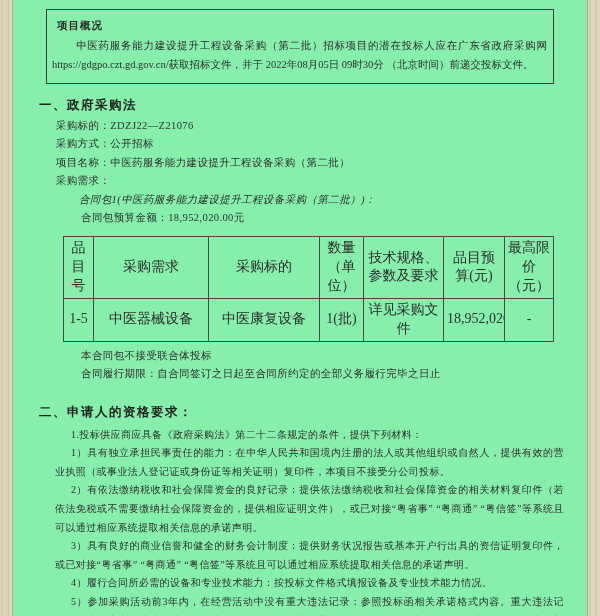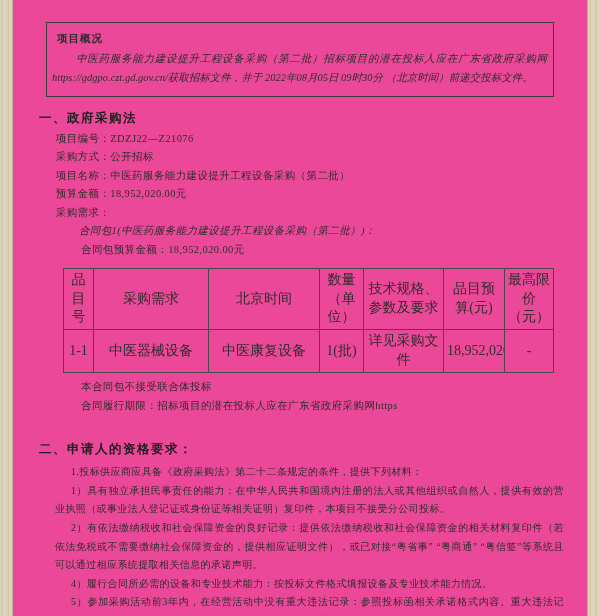--- a/index.html
+++ b/index.html
@@ -12,38 +12,38 @@
         #d9d0b6 0px, #d9d0b6 2px, #cfc5a8 2px, #cfc5a8 3px,
         #ded5bd 3px, #ded5bd 6px);
     font-family: "Liberation Serif", "DejaVu Serif", serif;
     color: #2e2e2e;
     -webkit-font-smoothing: antialiased;
   }
   .page {
     position: absolute;
     left: 12px; top: 0;
     width: 576px; height: 616px;
-    background: #ec4899;
+    background: #86efac;
     border-left: 1px solid #b7ad90;
     border-right: 1px solid #b7ad90;
     box-sizing: border-box;
-    padding: 22px 23px 0 26px;
+    padding: 9px 23px 0 26px;
   }
   
   .overview-box {
     box-sizing: border-box;
     margin-left: 7px;
     width: 508px;
     border: 1.5px solid #3d3d3d;
     padding: 6px 6px 8px 5px;
     font-size: 10.5px;
     line-height: 19.5px;
   }
   .overview-title { font-weight: bold; margin-left: 5px; letter-spacing: 1px; }
-  .overview-body { text-indent: 2.3em; text-align: justify; font-style: italic; }
+  .overview-body { text-indent: 2.3em; text-align: justify; }
   
   .sec-heading {
     font-size: 12.5px;
     font-weight: bold;
     color: #1f1f1f;
     letter-spacing: 1.5px;
     margin-top: 13px;
     line-height: 16px;
   }
   
@@ -81,86 +81,86 @@
   col.w4 { width: 44px; } col.w5 { width: 80px; }  col.w6 { width: 61px; }
   col.w7 { width: 49px; }
   
   .para {
     font-size: 10px;
     line-height: 18.6px;
     text-align: justify;
     letter-spacing: 0.4px;
     margin-left: 16px;
   }
-  .sec2-heading { margin-top: 26px; margin-bottom: 6px; }
+  .sec2-heading { margin-top: 20px; margin-bottom: 6px; }
 </style>
 </head>
 <body>
 
 <div class="page">
 
   <div class="overview-box">
     <div class="overview-title">项目概况</div>
     <div class="overview-body">中医药服务能力建设提升工程设备采购（第二批）招标项目的潜在投标人应在广东省政府采购网https://gdgpo.czt.gd.gov.cn/获取招标文件，并于 2022年08月05日 09时30分 （北京时间）前递交投标文件。</div>
   </div>
 
   <div class="sec-heading">一、政府采购法</div>
 
   <div class="fields">
-    <div class="line ind-16">项目编号：ZDZJ22—Z21076</div>
+    <div class="line ind-16">采购标的：ZDZJ22—Z21076</div>
     <div class="line ind-16">采购方式：公开招标</div>
     <div class="line ind-16">项目名称：中医药服务能力建设提升工程设备采购（第二批）</div>
-    <div class="line ind-16">预算金额：18,952,020.00元</div>
     <div class="line ind-16">采购需求：</div>
     <div class="line ind-38">合同包1(中医药服务能力建设提升工程设备采购（第二批）)：</div>
     <div class="line ind-40">合同包预算金额：18,952,020.00元</div>
   </div>
 
   <table class="items">
     <colgroup>
       <col class="w1">
         <col class="w2">
         <col class="w3">
         <col class="w4">
       <col class="w5">
         <col class="w6">
         <col class="w7">
     </colgroup>
     <thead>
       <tr>
         <th>品目号</th>
         <th>采购需求</th>
-        <th>北京时间</th>
+        <th>采购标的</th>
         <th>数量（单位）</th>
         <th>技术规格、参数及要求</th>
         <th>品目预算(元)</th>
         <th>最高限价（元）</th>
       </tr>
     </thead>
     <tbody>
       <tr>
-        <td>1-1</td>
+        <td>1-5</td>
         <td>中医器械设备</td>
         <td>中医康复设备</td>
         <td>1(批)</td>
         <td>详见采购文件</td>
         <td class="num">18,952,020.00</td>
         <td class="num">-</td>
       </tr>
     </tbody>
   </table>
 
   <div class="line ind-40">本合同包不接受联合体投标</div>
-  <div class="line ind-40">合同履行期限：招标项目的潜在投标人应在广东省政府采购网https</div>
+  <div class="line ind-40">合同履行期限：自合同签订之日起至合同所约定的全部义务履行完毕之日止</div>
 
   <div class="sec-heading sec2-heading">二、申请人的资格要求：</div>
 
   <div>
     <div class="para ind-16">1.投标供应商应具备《政府采购法》第二十二条规定的条件，提供下列材料：</div>
     <div class="para ind-16">1）具有独立承担民事责任的能力：在中华人民共和国境内注册的法人或其他组织或自然人，提供有效的营业执照（或事业法人登记证或身份证等相关证明）复印件，本项目不接受分公司投标。</div>
     <div class="para ind-16">2）有依法缴纳税收和社会保障资金的良好记录：提供依法缴纳税收和社会保障资金的相关材料复印件（若依法免税或不需要缴纳社会保障资金的，提供相应证明文件），或已对接“粤省事” “粤商通” “粤信签”等系统且可以通过相应系统提取相关信息的承诺声明。</div>
+    <div class="para ind-16">3）具有良好的商业信誉和健全的财务会计制度：提供财务状况报告或基本开户行出具的资信证明复印件，或已对接“粤省事” “粤商通” “粤信签”等系统且可以通过相应系统提取相关信息的承诺声明。</div>
     <div class="para ind-16">4）履行合同所必需的设备和专业技术能力：按投标文件格式填报设备及专业技术能力情况。</div>
     <div class="para ind-16">5）参加采购活动前3年内，在经营活动中没有重大违法记录：参照投标函相关承诺格式内容。重大违法记录，是指供应商因违法经营受到刑事处罚或者责令停产停业、吊销许可证或者执照、较大数额罚款（“较大数额罚款”以财库〔2022〕3号文规定为准）等行政处罚。</div>
     <div class="para ind-16">2.落实政府采购政策需满足的资格要求：</div>
 
   </div>
 
 </div>
 
 </body></html>

